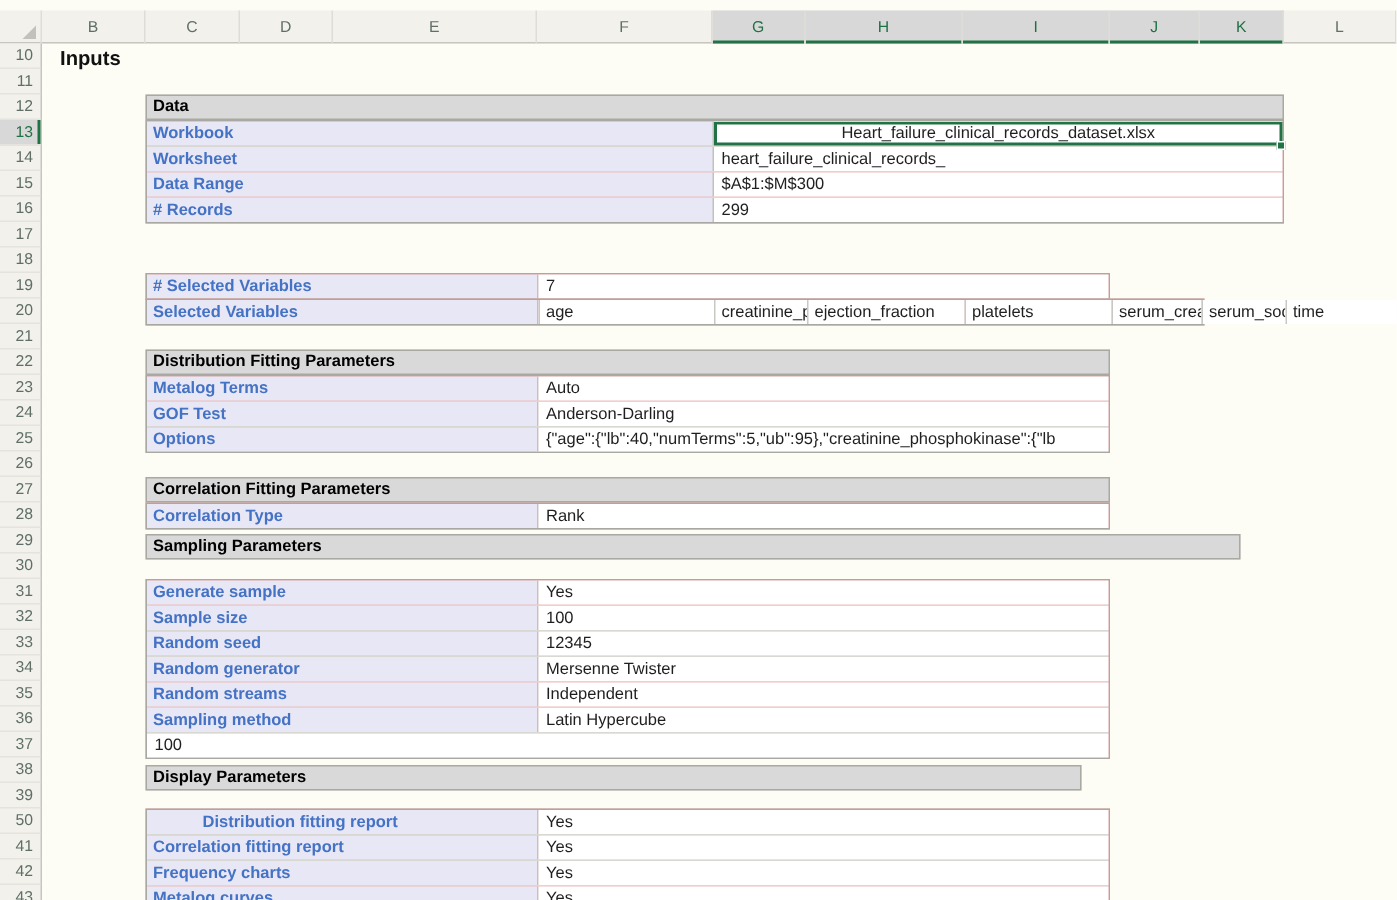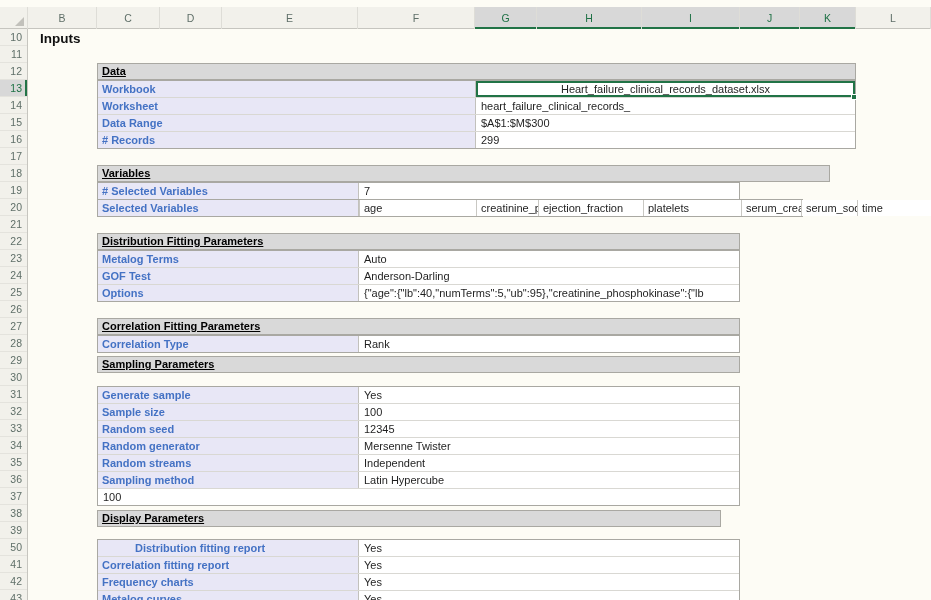--- a/index.html
+++ b/index.html
@@ -22,21 +22,21 @@
               background: #F2F1EB; border-right: 1px solid #C6C5BF; }
   .rowh { height: 17px; line-height: 17px; text-align: right; padding-right: 5px;
           font-size: 10.5px; color: #5F6F68; border-bottom: 1px solid #E4E3DD; }
   .rowh.sel { background: #D8D8D8; color: #1E7145; box-shadow: inset -2px 0 0 #217346; }
 
   .title { position: absolute; left: 40px; top: 31px; font-size: 13.5px; font-weight: bold; color: #111; }
 
   
   .bar { position: absolute; height: 17px; background: #D9D9D9; border: 1px solid #A9A8A2;
          font-size: 11px; font-weight: bold; color: #000; line-height: 15px; padding-left: 4px;
-         white-space: nowrap; overflow: hidden; text-decoration: underline; }
+         white-space: nowrap; overflow: hidden; }
 
   
   .tbl { position: absolute; border: 1px solid #A9A8A2; background: #fca5a5; }
   .prow { display: flex; height: 17px; border-bottom: 1px solid #D9D8D3; }
   .prow:last-child { border-bottom: none; height: 16px; }
   .plabel { background: #E8E7F6; color: #4472C4; font-weight: bold; font-size: 11px;
             line-height: 16px; padding: 0 4px; white-space: nowrap; overflow: hidden;
             border-right: 1px solid #C2C1BC; flex: none; }
   .pvalue { flex: 1; background: #FFFFFF; color: #1F1F1F; font-size: 11px; line-height: 16px;
             padding: 0 5px; white-space: nowrap; overflow: hidden; }
@@ -119,21 +119,20 @@
         <div class="plabel" style="width: 378px;">Data Range</div>
         <div class="pvalue">$A$1:$M$300</div>
       </div>
       <div class="prow">
         <div class="plabel" style="width: 378px;"># Records</div>
         <div class="pvalue">299</div>
       </div>
     </div>
   <div class="fill-handle" style="left:851px;top:94px"></div>
 
-  <div class="bar" style="left:97px;top:165px;width:733px">Variables</div>
   <div class="tbl" id="rows-variables" style="left:97px;top:182px;width:643px">
       <div class="prow">
         <div class="plabel" style="width: 261px;"># Selected Variables</div>
         <div class="pvalue">7</div>
       </div>
     </div>
   <div class="tbl" id="row-selvars" style="left:97px;top:199px;width:706px;display:flex">
     <div class="plabel" style="width:261px">Selected Variables</div>
   <div class="vcell" style="width: 117px;">age</div>
       <div class="vcell" style="width: 62px;">creatinine_phosphokinase</div>
@@ -161,21 +160,21 @@
     </div>
 
   <div class="bar" style="left:97px;top:318px;width:643px">Correlation Fitting Parameters</div>
   <div class="tbl" id="rows-correlation" style="left:97px;top:335px;width:643px">
       <div class="prow">
         <div class="plabel" style="width: 261px;">Correlation Type</div>
         <div class="pvalue">Rank</div>
       </div>
     </div>
 
-  <div class="bar" style="left:97px;top:356px;width:643px">Sampling Parameters</div>
+  <div class="bar" style="left:97px;top:356px;width:730px">Sampling Parameters</div>
   <div class="tbl" id="rows-sampling" style="left:97px;top:386px;width:643px">
       <div class="prow">
         <div class="plabel" style="width: 261px;">Generate sample</div>
         <div class="pvalue">Yes</div>
       </div>
       <div class="prow">
         <div class="plabel" style="width: 261px;">Sample size</div>
         <div class="pvalue">100</div>
       </div>
       <div class="prow">

